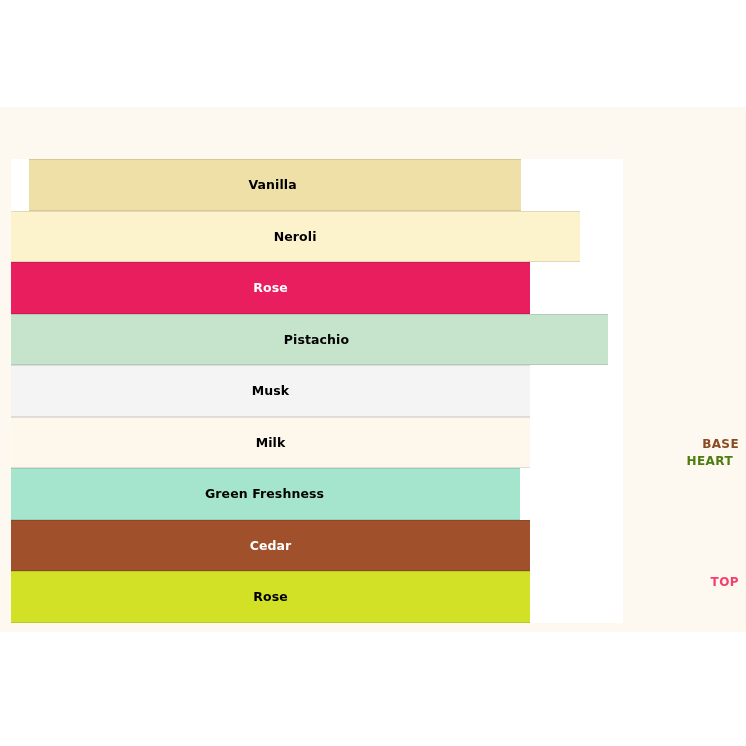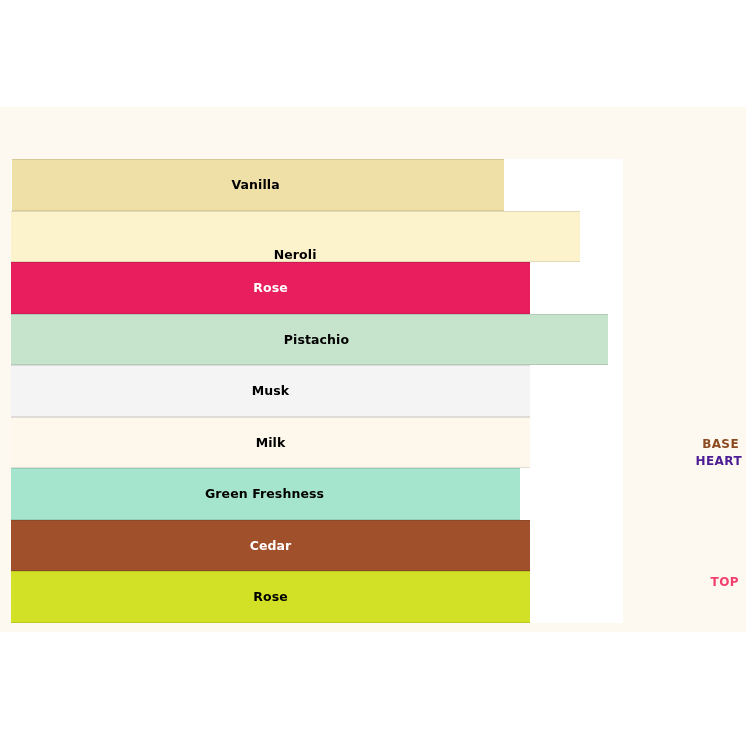--- a/index.html
+++ b/index.html
@@ -90,25 +90,25 @@
 </style>
 </head>
 <body>
 
 <div id="figure">
 
 
   <div id="plot-area"></div>
 
   <div id="bars-layer">
-      <div class="bar-row" style="left: 12px; top: 52px; width: 516px;">
+      <div class="bar-row" style="left: 29px; top: 52px; width: 516px;">
         <div class="bar-fill" style="width: 95.3%; background: rgb(239, 224, 168);"></div>
         <div class="bar-label" style="color: rgb(0, 0, 0); margin-right: 28.764px;">Vanilla</div>
       </div>
-      <div class="bar-row" style="left: 11px; top: 103.5px; width: 597px; align-items: flex-end;">
+      <div class="bar-row" style="left: 11px; top: 103.5px; width: 597px;">
         <div class="bar-fill" style="width: 95.3%; background: rgb(252, 243, 204);"></div>
         <div class="bar-label" style="color: rgb(0, 0, 0); margin-right: 28.764px;">Neroli</div>
       </div>
       <div class="bar-row" style="left: 11px; top: 155px; width: 612px;">
         <div class="bar-fill" style="width: 84.8%; background: rgb(233, 30, 94);"></div>
         <div class="bar-label" style="color: rgb(255, 255, 255); margin-right: 93.024px;">Rose</div>
       </div>
       <div class="bar-row" style="left: 11px; top: 206.5px; width: 704px;">
         <div class="bar-fill" style="width: 84.8%; background: rgb(198, 227, 203);"></div>
         <div class="bar-label" style="color: rgb(0, 0, 0); margin-right: 93.024px;">Pistachio</div>
@@ -130,17 +130,17 @@
         <div class="bar-label" style="color: rgb(255, 255, 255); margin-right: 93.024px;">Cedar</div>
       </div>
       <div class="bar-row" style="left: 11px; top: 464px; width: 612px;">
         <div class="bar-fill" style="width: 84.8%; background: rgb(210, 224, 38);"></div>
         <div class="bar-label" style="color: rgb(0, 0, 0); margin-right: 93.024px;">Rose</div>
       </div>
     </div>
 
   <div id="annotations-layer">
       <div class="stage-label" style="color: rgb(139, 74, 32); top: 330px; right: 7px;">BASE</div>
-      <div class="stage-label" style="color: #4c1d95; top: 347px; right: 4px;">HEART</div>
+      <div class="stage-label" style="color: #4d7c0f; top: 347px; right: 13px;">HEART</div>
       <div class="stage-label" style="color: rgb(244, 63, 110); top: 468px; right: 7px;">TOP</div>
     </div>
 
 </div>
 
 </body></html>

